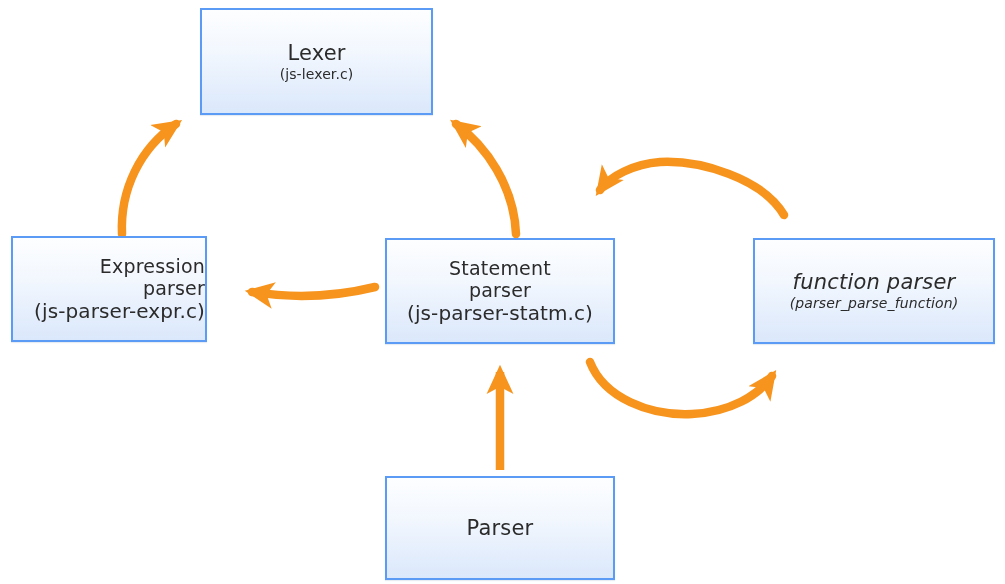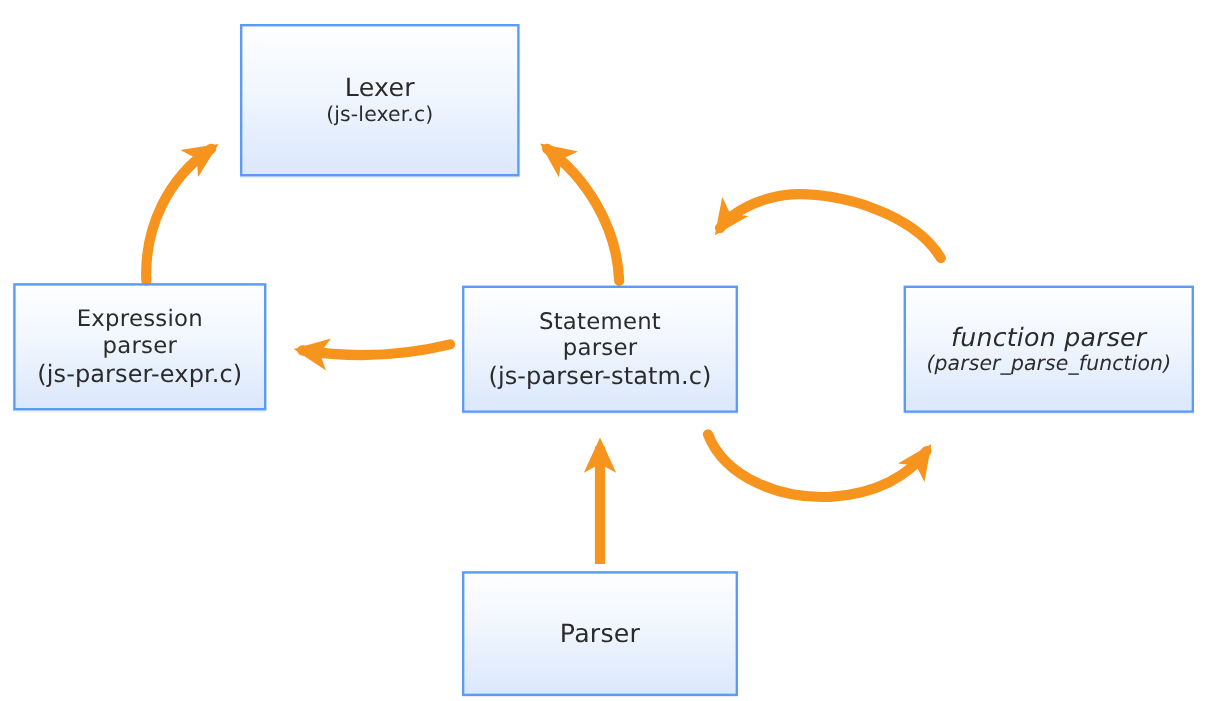--- a/index.html
+++ b/index.html
@@ -38,30 +38,30 @@
     color: #2b2b2b;
     line-height: 1.18;
     box-shadow: 0 1px 1px rgba(120,150,190,0.18);
   }
   .node .title {
     font-size: 21px;
     letter-spacing: 0.2px;
     white-space: nowrap;
   }
   .node .sub {
-    font-size: 17px;
+    font-size: 14px;
     letter-spacing: 0.1px;
     white-space: nowrap;
   }
   .node.small .title { font-size: 19px; }
   .node.small .sub { font-size: 20px; }
 
   
-  #node-lexer      { left: 200px; top: 20px;   width: 233px; height: 127px; }
-  #node-expr       { left: 11px;  top: 236px; width: 211px; height: 106px; }
+  #node-lexer      { left: 200px; top: 8px;   width: 233px; height: 107px; }
+  #node-expr       { left: 11px;  top: 236px; width: 196px; height: 106px; align-items: flex-end; }
   #node-statm      { left: 385px; top: 238px; width: 230px; height: 106px; }
   #node-function   { left: 753px; top: 238px; width: 242px; height: 106px; font-style: italic; }
   #node-parser     { left: 385px; top: 476px; width: 230px; height: 104px; }
 </style>
 </head>
 <body>
 
 <div id="canvas">
 
   <svg class="arrow-layer" viewBox="0 0 1005 584" width="1005" height="584" xmlns="http://www.w3.org/2000/svg">

